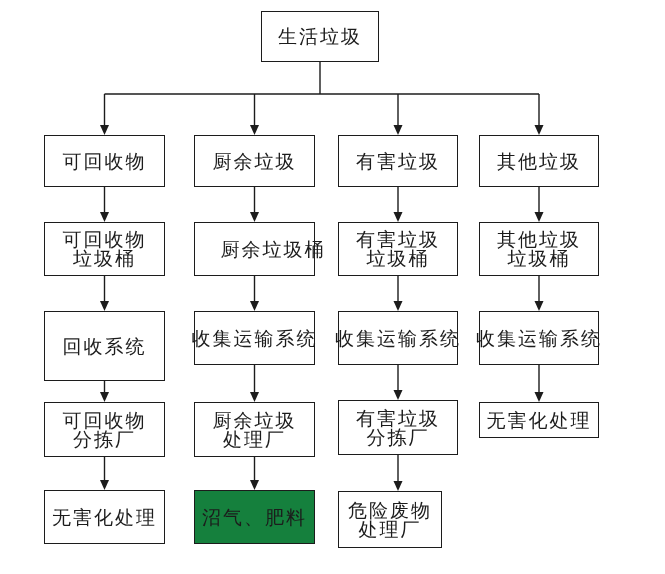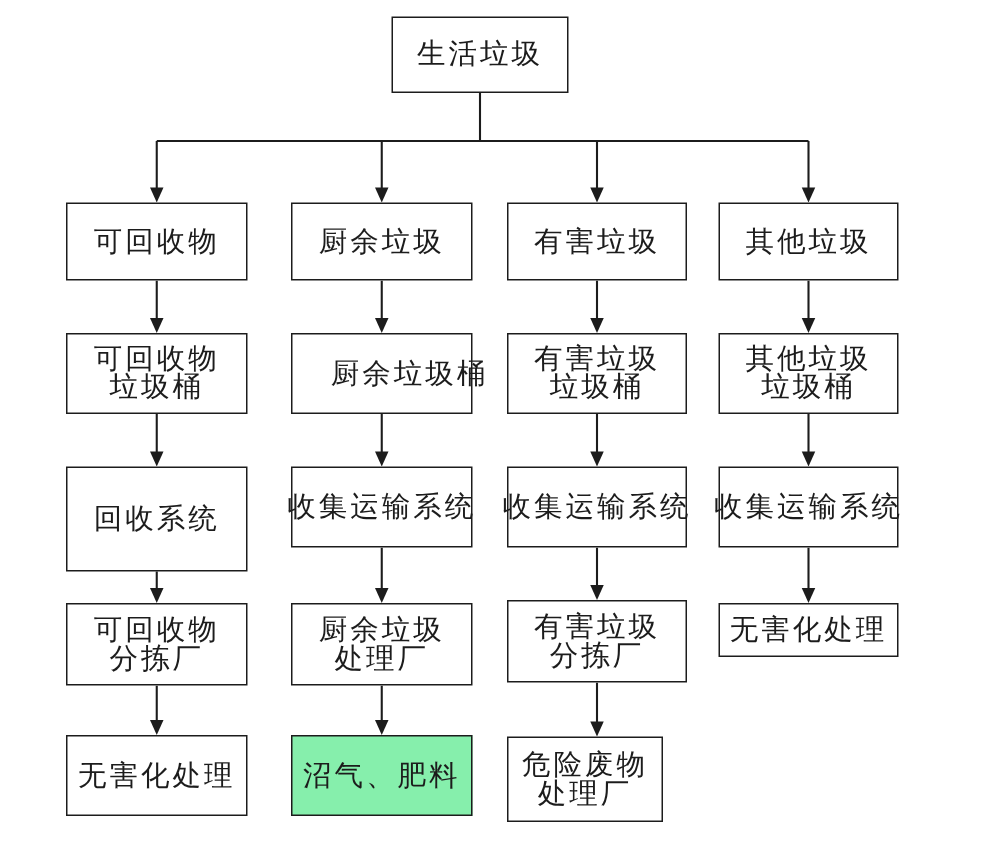--- a/index.html
+++ b/index.html
@@ -141,21 +141,21 @@
       <div class="node" style="left: 338px; top: 400px; width: 120px; height: 55px; border-color: rgb(28, 28, 28); background: rgb(255, 255, 255);">
         <div class="node-line" style="color: rgb(28, 28, 28);">有害垃圾</div>
         <div class="node-line" style="color: rgb(28, 28, 28);">分拣厂</div>
       </div>
       <div class="node" style="left: 479px; top: 402px; width: 120px; height: 36px; border-color: rgb(28, 28, 28); background: rgb(255, 255, 255);">
         <div class="node-line" style="color: rgb(28, 28, 28);">无害化处理</div>
       </div>
       <div class="node" style="left: 44px; top: 490px; width: 121px; height: 54px; border-color: rgb(28, 28, 28); background: rgb(255, 255, 255);">
         <div class="node-line" style="color: rgb(28, 28, 28);">无害化处理</div>
       </div>
-      <div class="node" style="left: 194px; top: 490px; width: 121px; height: 54px; border-color: rgb(28, 28, 28); background: #86efac;">
+      <div class="node" style="left: 194px; top: 490px; width: 121px; height: 54px; border-color: rgb(28, 28, 28); background: #15803d;">
         <div class="node-line" style="color: rgb(28, 28, 28);">沼气、肥料</div>
       </div>
       <div class="node" style="left: 338px; top: 491px; width: 104px; height: 57px; border-color: rgb(28, 28, 28); background: rgb(255, 255, 255);">
         <div class="node-line" style="color: rgb(28, 28, 28);">危险废物</div>
         <div class="node-line" style="color: rgb(28, 28, 28);">处理厂</div>
       </div>
     </div>
 </div>
 
 </body></html>

